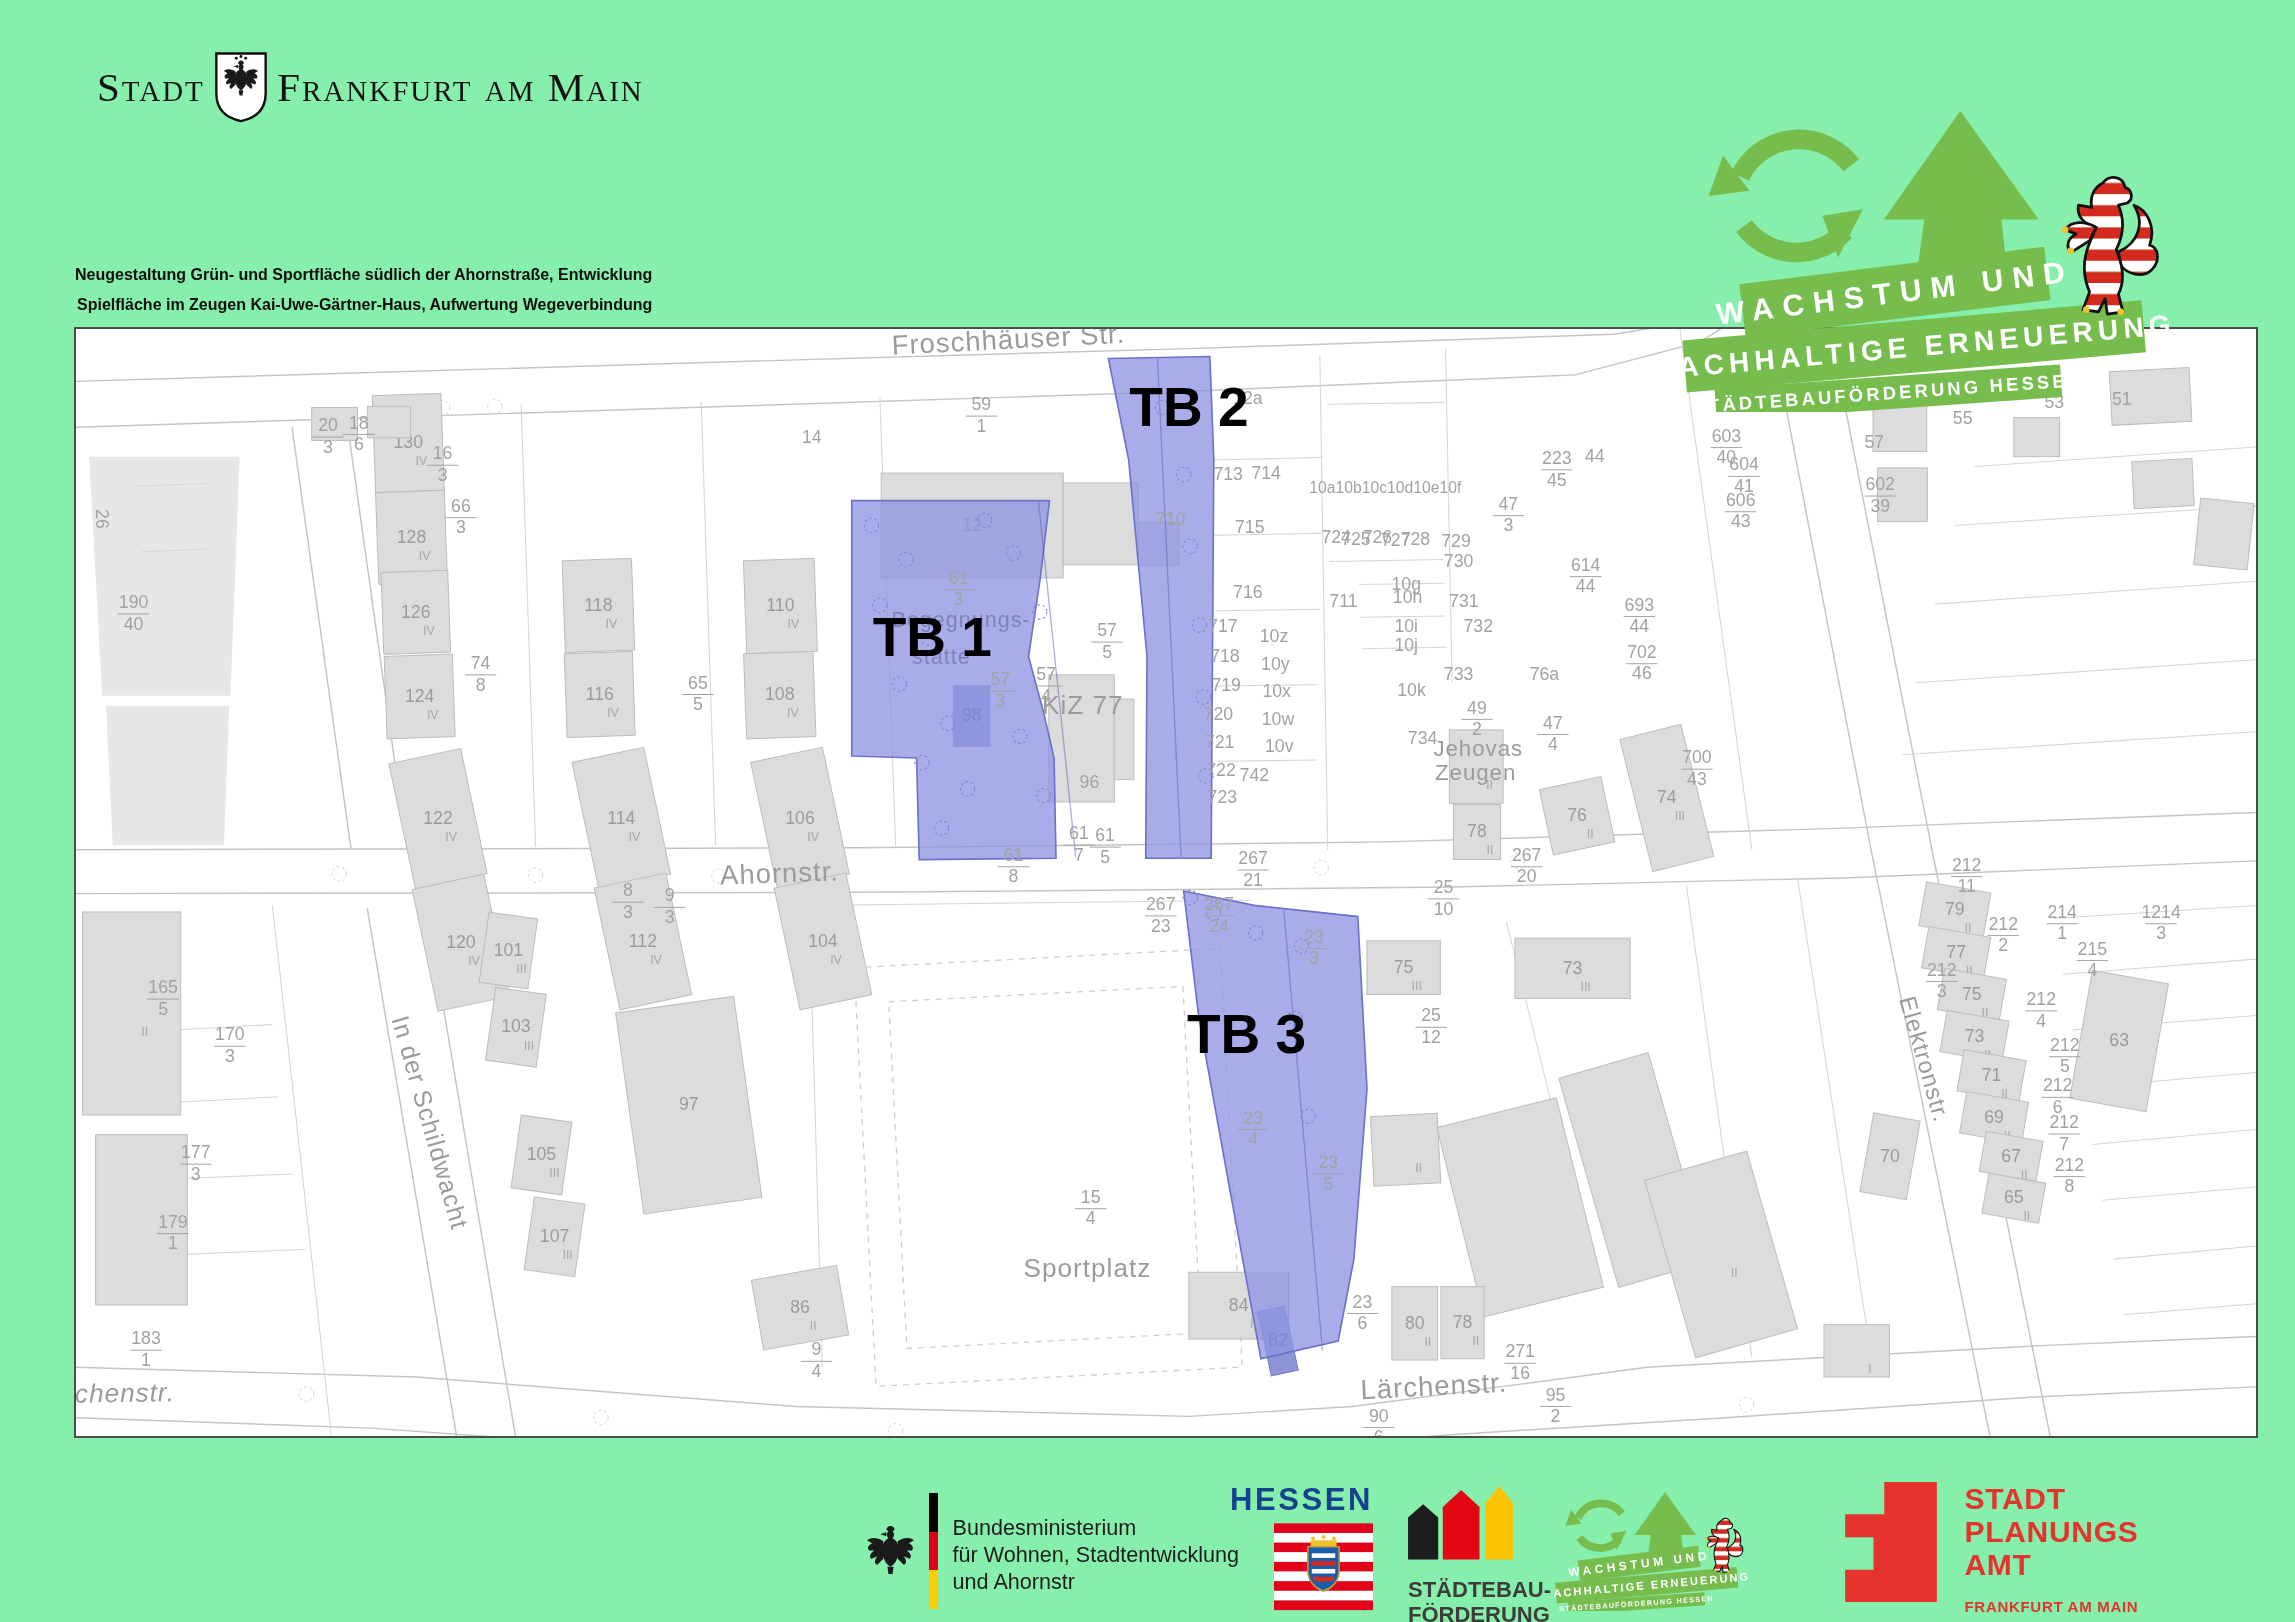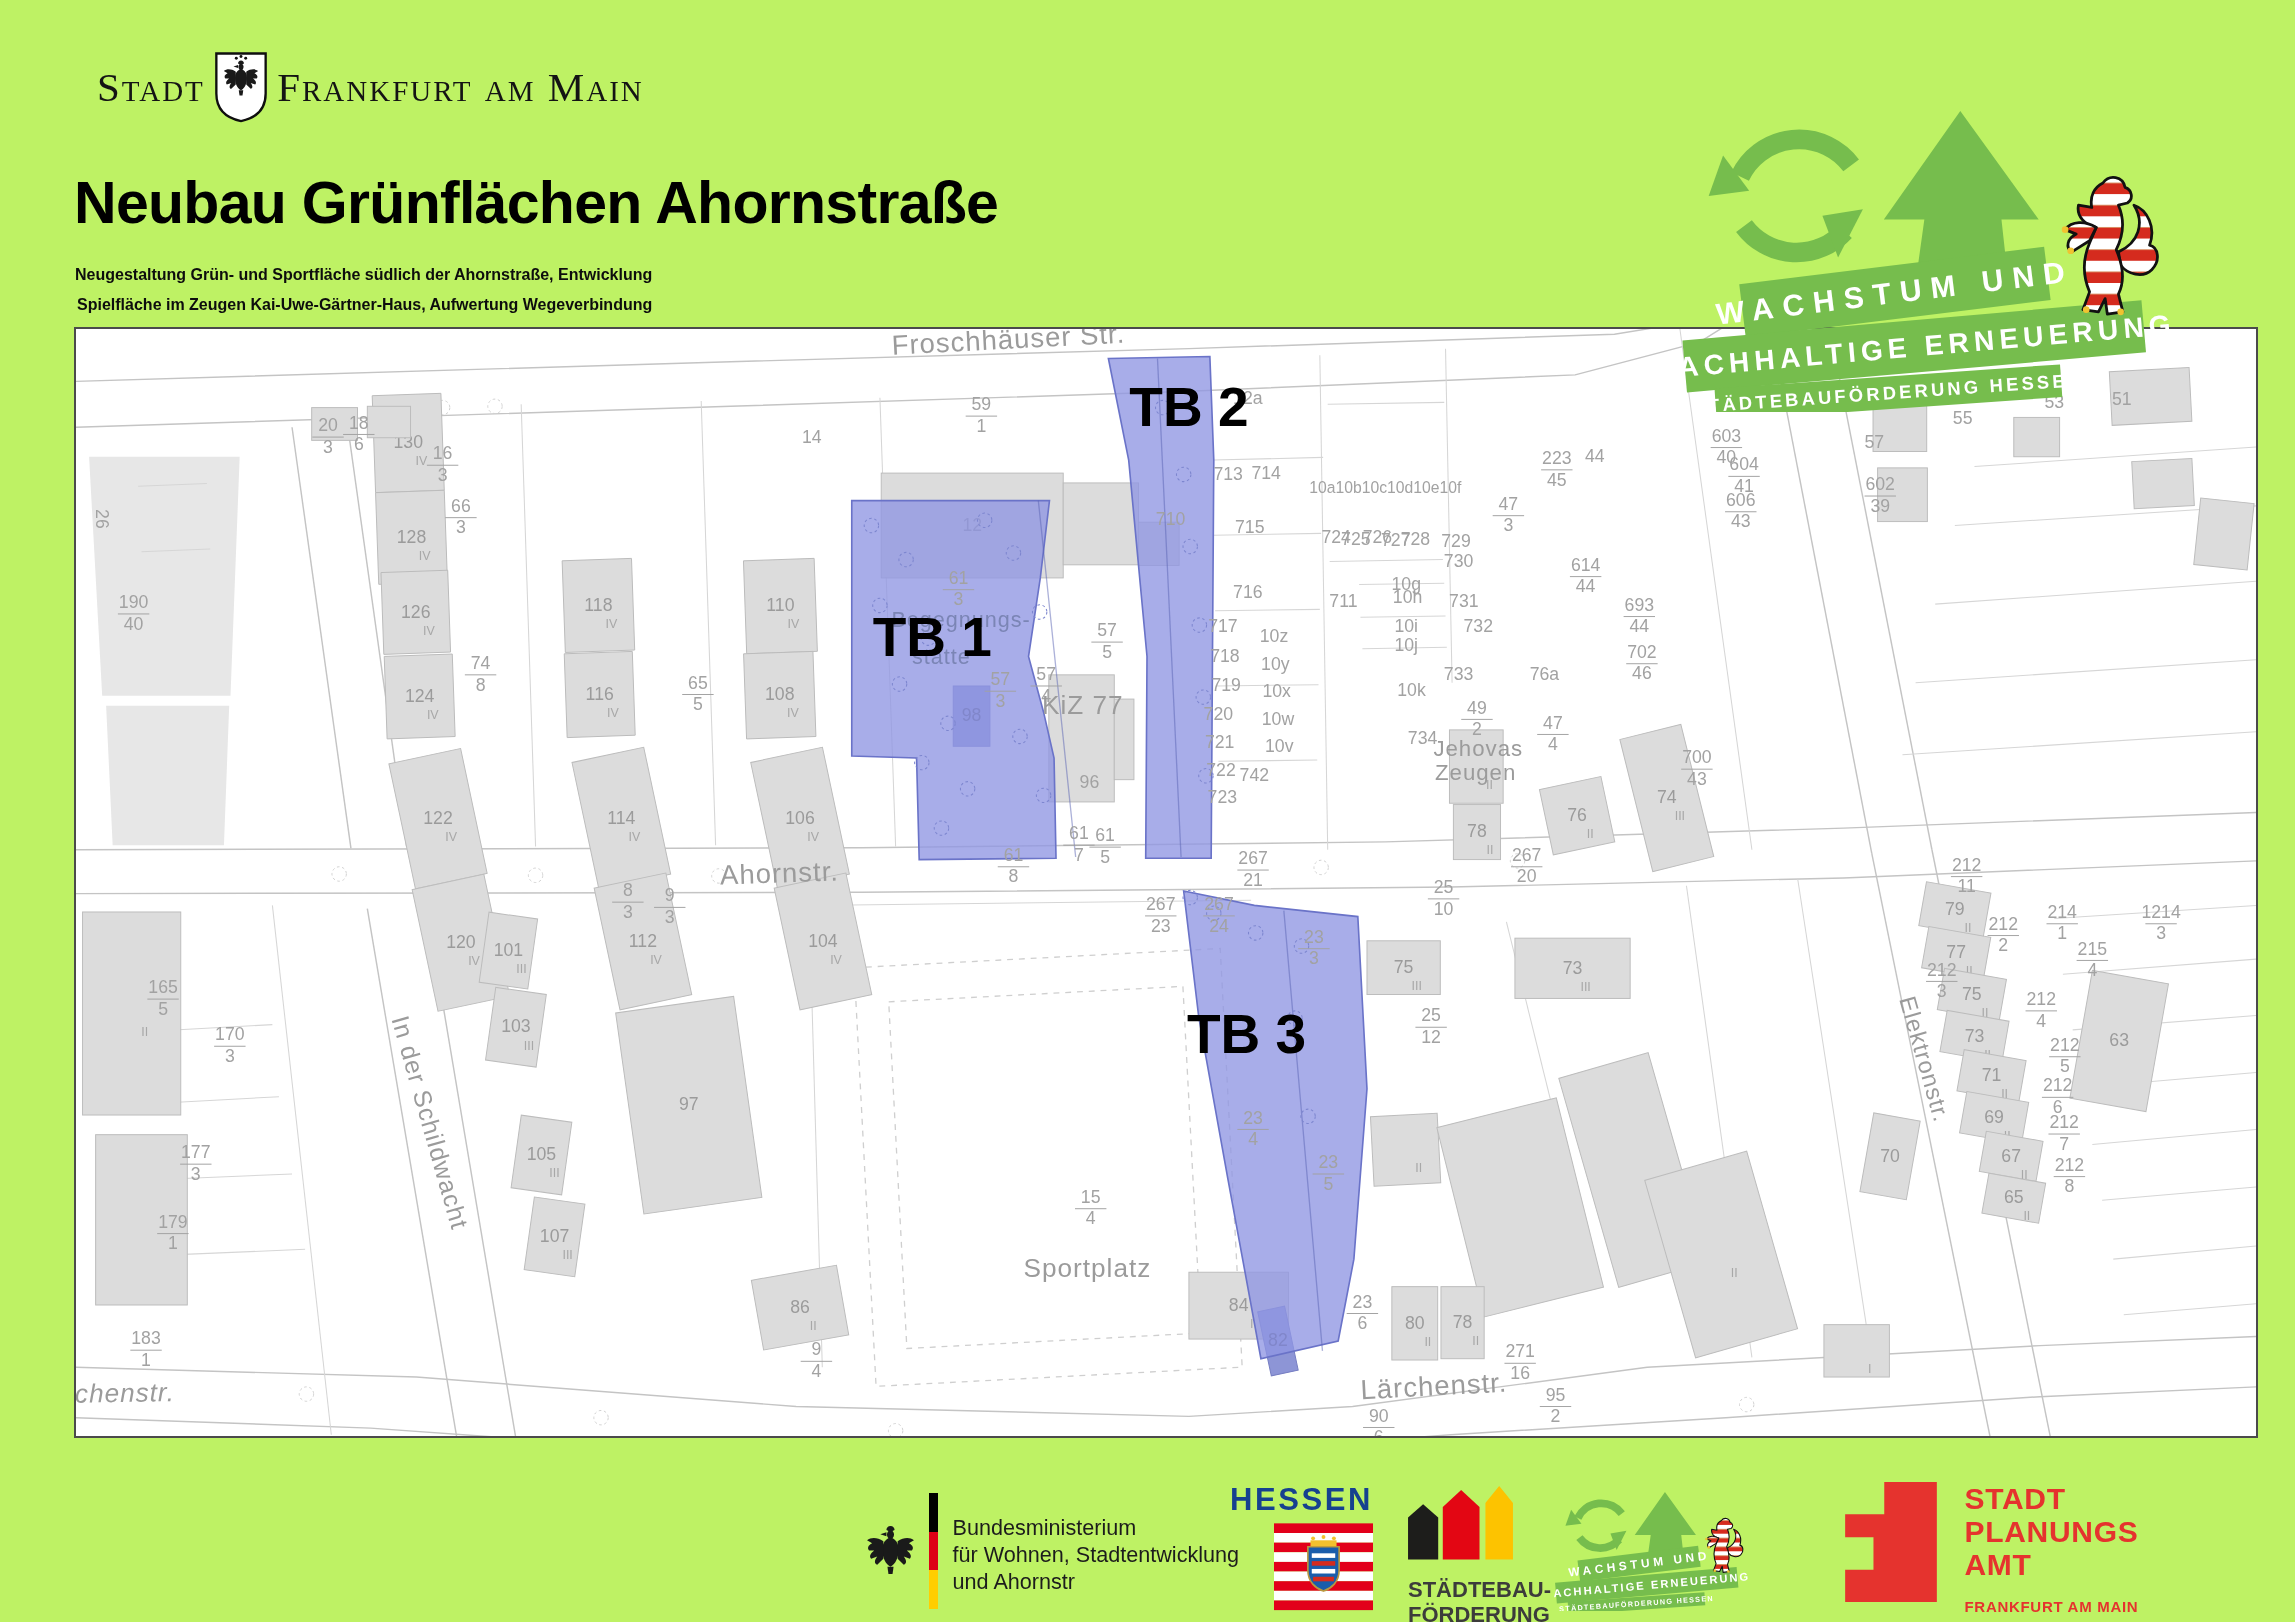--- a/index.html
+++ b/index.html
@@ -1,16 +1,16 @@
 <!DOCTYPE html>
 <html style="font-size:10.5px"><head>
 <meta charset="utf-8">
 <style>
   html,body{margin:0;padding:0;background:#fff;}
-  .page{position:relative;width:2295px;height:1622px;background:#bef264;overflow:hidden;
+  .page{position:relative;width:2295px;height:1622px;background:#86efac;overflow:hidden;
         font-family:"Liberation Sans",sans-serif;}
   .abs{position:absolute;}
   
   .ffm-logo{left:97px;top:51px;display:flex;align-items:center;gap:9.2px;color:#141414;
             font-family:"Liberation Serif",serif;font-variant-caps:small-caps;font-size:41px;letter-spacing:2px;}
   .pretitle{left:75px;top:123px;font-size:38px;font-weight:bold;color:#000;}
   .maintitle{left:74px;top:169px;font-size:59px;font-weight:bold;color:#000;letter-spacing:-0.7px;}
   .subtitle{left:75px;top:260px;font-size:16px;font-weight:bold;color:#0d0d0d;line-height:30px;text-align:right;}
   
   .map-frame{left:74px;top:327px;width:2180px;height:1107px;border:2.6px solid #4b4b4b;background:#fff;}
@@ -89,21 +89,20 @@
     </defs>
   </svg>
 
   <div class="abs ffm-logo">
     <span>Stadt</span>
     <svg width="54" height="72" viewBox="0 0 92 122">
         <use href="#ffmshield"></use>
       </svg>
     <span>Frankfurt am Main</span>
   </div>
-  <div class="abs maintitle">Neubau Grünflächen Ahornstraße</div>
   <div class="abs subtitle">
     <div>Neugestaltung Grün- und Sportfläche südlich der Ahornstraße, Entwicklung</div>
     <div>Spielfläche im Zeugen Kai-Uwe-Gärtner-Haus, Aufwertung Wegeverbindung</div>
   </div>
 
   <div class="abs map-frame">
     <svg id="mapsvg" viewBox="0 0 3330 1690" preserveAspectRatio="none">
         <rect x="0" y="0" width="3330" height="1690" fill="#ffffff"></rect>
         <polygon points="20,195 250,195 236,560 40,560" fill="#e7e7e7"></polygon>
         <polygon points="46,575 234,575 226,788 56,788" fill="#e7e7e7"></polygon>

